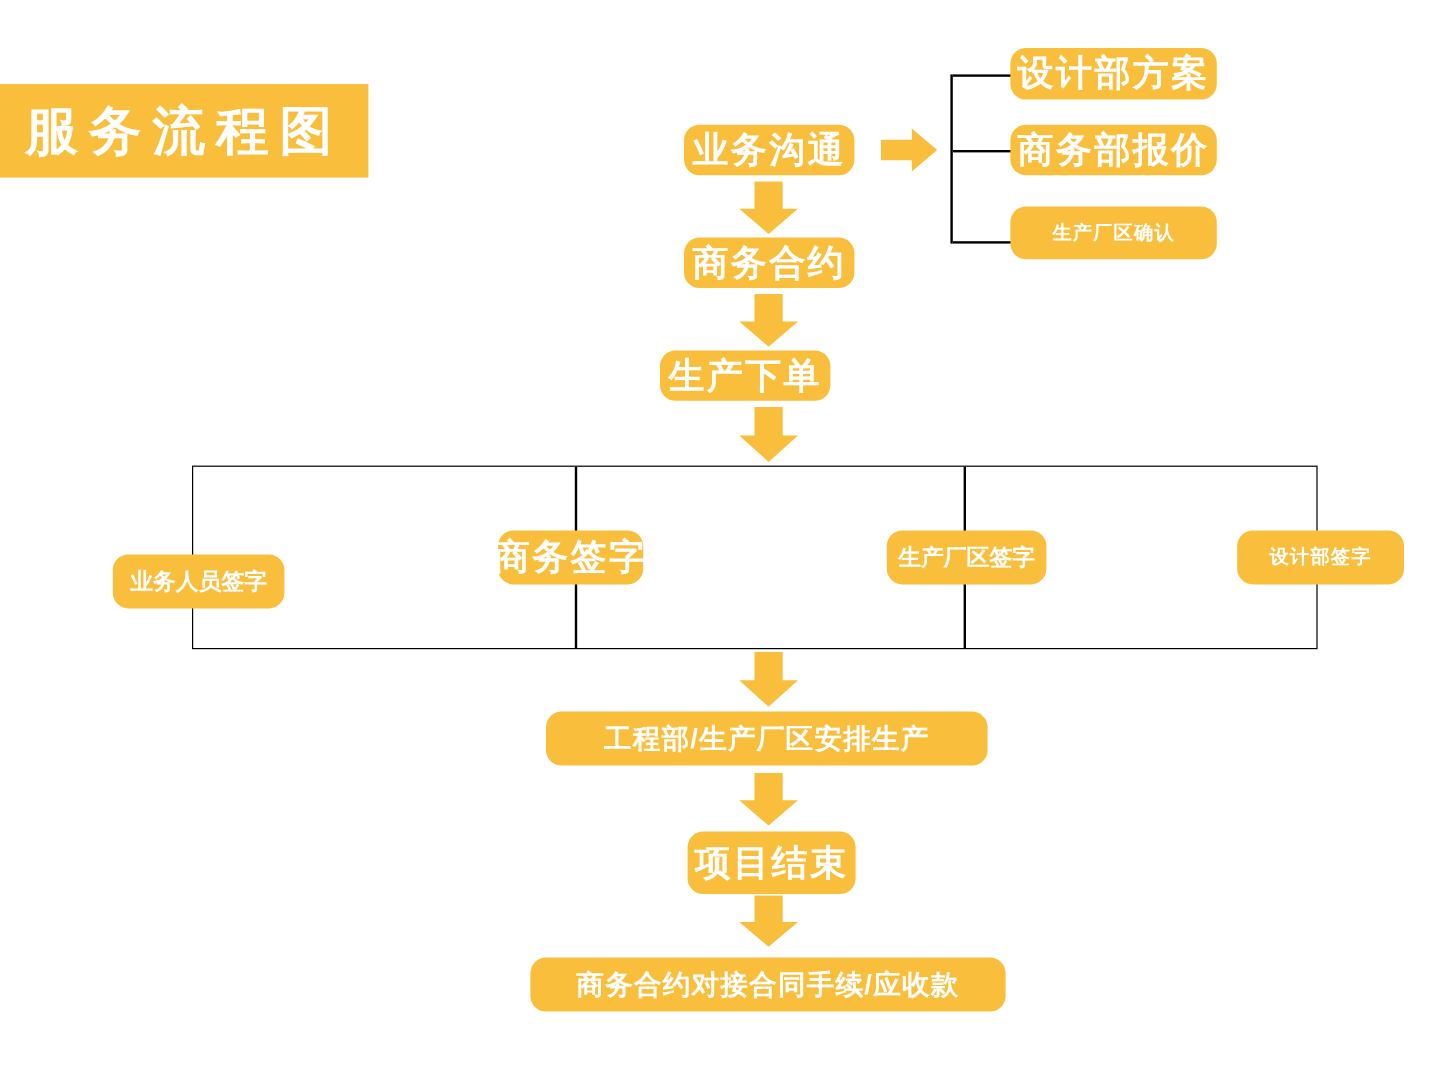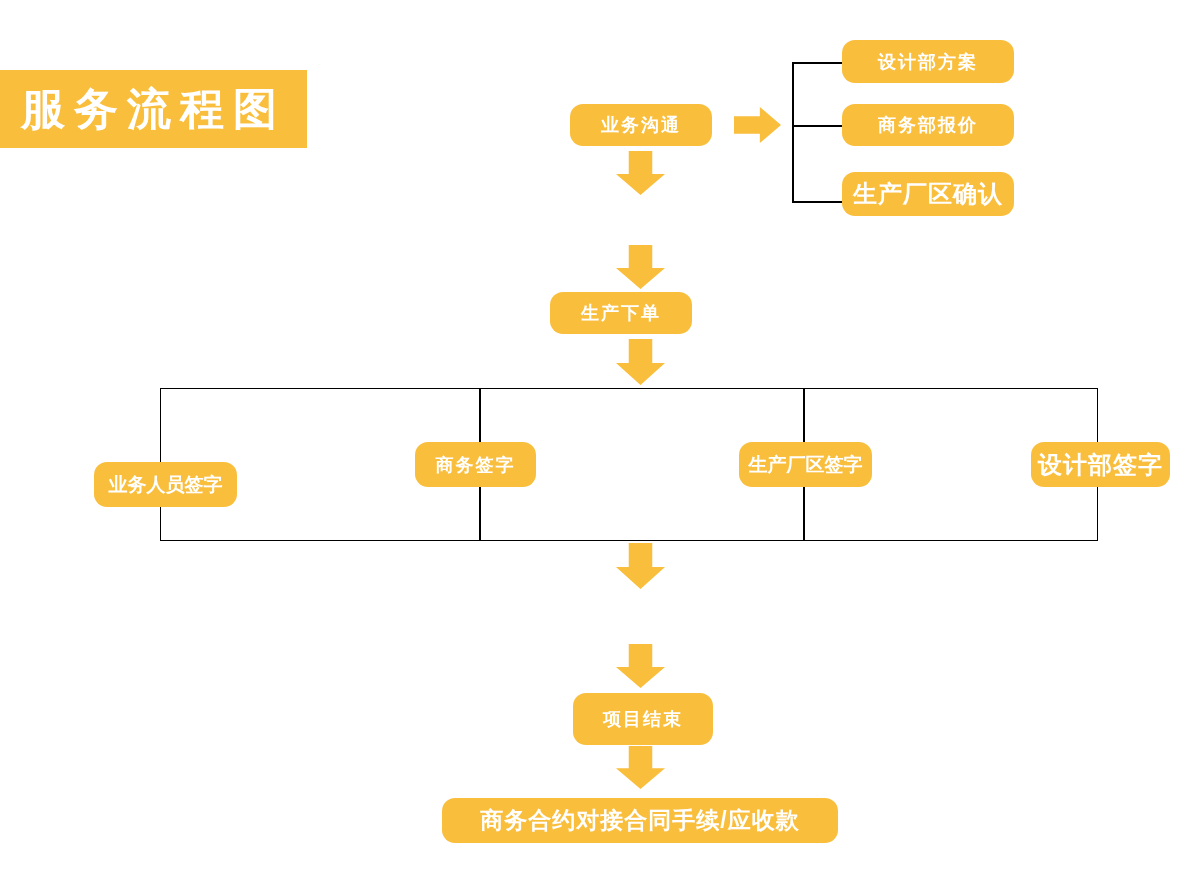--- a/index.html
+++ b/index.html
@@ -21,28 +21,28 @@
     background:var(--accent);
     color:var(--node-text);
     font-size:44px;font-weight:bold;letter-spacing:9px;
     display:flex;align-items:center;justify-content:center;
   }
   .node{
     position:absolute;
     background:var(--accent);
     color:var(--node-text);
     font-weight:bold;
-    font-size:18px;letter-spacing:2px;
+    font-size:30px;letter-spacing:2px;
     border-radius:13px;
     display:flex;align-items:center;justify-content:center;
     white-space:nowrap;
     z-index:3;
   }
   .fs23{font-size:23px;letter-spacing:1px;}
-  .fs20{font-size:24px;letter-spacing:1px;}
+  .fs20{font-size:16px;letter-spacing:1px;}
   .fs19{font-size:19px;letter-spacing:0;}
   .arrow-down{
     position:absolute;width:49px;height:44px;
     background:var(--accent);
     clip-path:polygon(26% 0, 74% 0, 74% 52%, 100% 52%, 50% 100%, 0 52%, 26% 52%);
     z-index:2;
   }
   .arrow-right{
     position:absolute;left:734px;top:107px;width:47px;height:36px;
     background:var(--accent);
@@ -79,33 +79,35 @@
     <div class="stub" style="top:0"></div>
     <div class="stub" style="top:63px"></div>
     <div class="stub" style="bottom:0"></div>
   </div>
 
   <div class="node" style="left:842px;top:40px;width:172px;height:43px">设计部方案</div>
   <div class="node" style="left:842px;top:104px;width:172px;height:42px">商务部报价</div>
   <div class="node fs20" style="left:842px;top:172px;width:172px;height:44px">生产厂区确认</div>
 
   <div class="arrow-down" style="left:616px;top:151px"></div>
+  <div class="node" style="left:570px;top:198px;width:142px;height:42px">商务合约</div>
   <div class="arrow-down" style="left:616px;top:245px"></div>
   <div class="node" style="left:550px;top:292px;width:142px;height:42px">生产下单</div>
   <div class="arrow-down" style="left:616px;top:339px;height:46px"></div>
 
   <div class="frame">
     <div class="divider" style="left:318px"></div>
     <div class="divider" style="left:642px"></div>
   </div>
 
   <div class="node fs19" style="left:94px;top:462px;width:143px;height:45px">业务人员签字</div>
   <div class="node" style="left:415px;top:442px;width:121px;height:45px">商务签字</div>
   <div class="node fs19" style="left:739px;top:442px;width:133px;height:45px">生产厂区签字</div>
   <div class="node fs20" style="left:1031px;top:442px;width:139px;height:45px">设计部签字</div>
 
   <div class="arrow-down" style="left:616px;top:543px;height:46px"></div>
+  <div class="node fs23" style="left:455px;top:593px;width:368px;height:45px">工程部/生产厂区安排生产</div>
   <div class="arrow-down" style="left:616px;top:644px"></div>
   <div class="node" style="left:573px;top:693px;width:140px;height:52px">项目结束</div>
   <div class="arrow-down" style="left:616px;top:746px;height:43px"></div>
   <div class="node fs23" style="left:442px;top:798px;width:396px;height:45px">商务合约对接合同手续/应收款</div>
 
 </div>
 
 </body></html>

